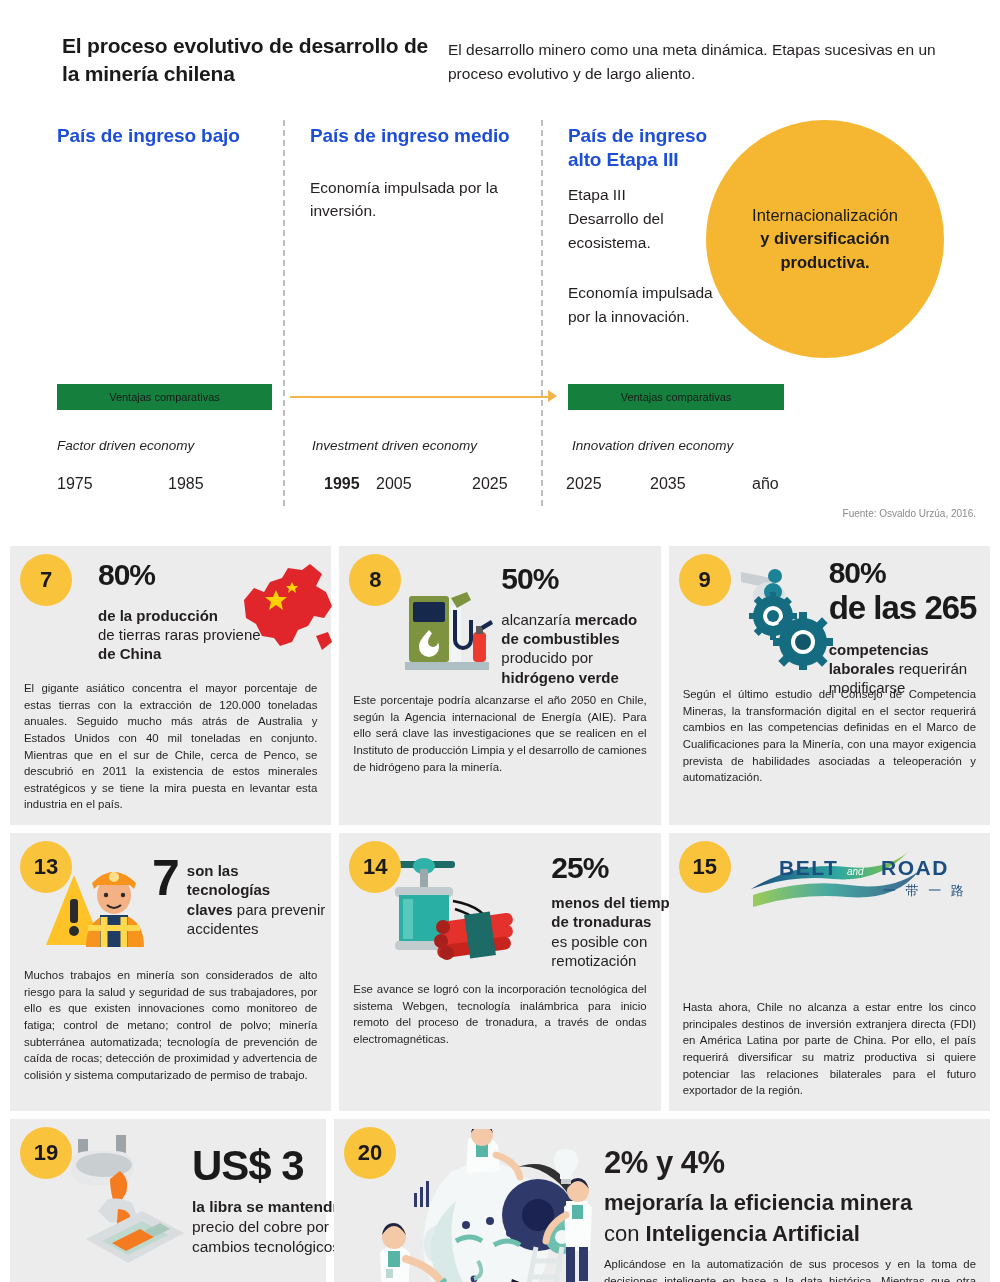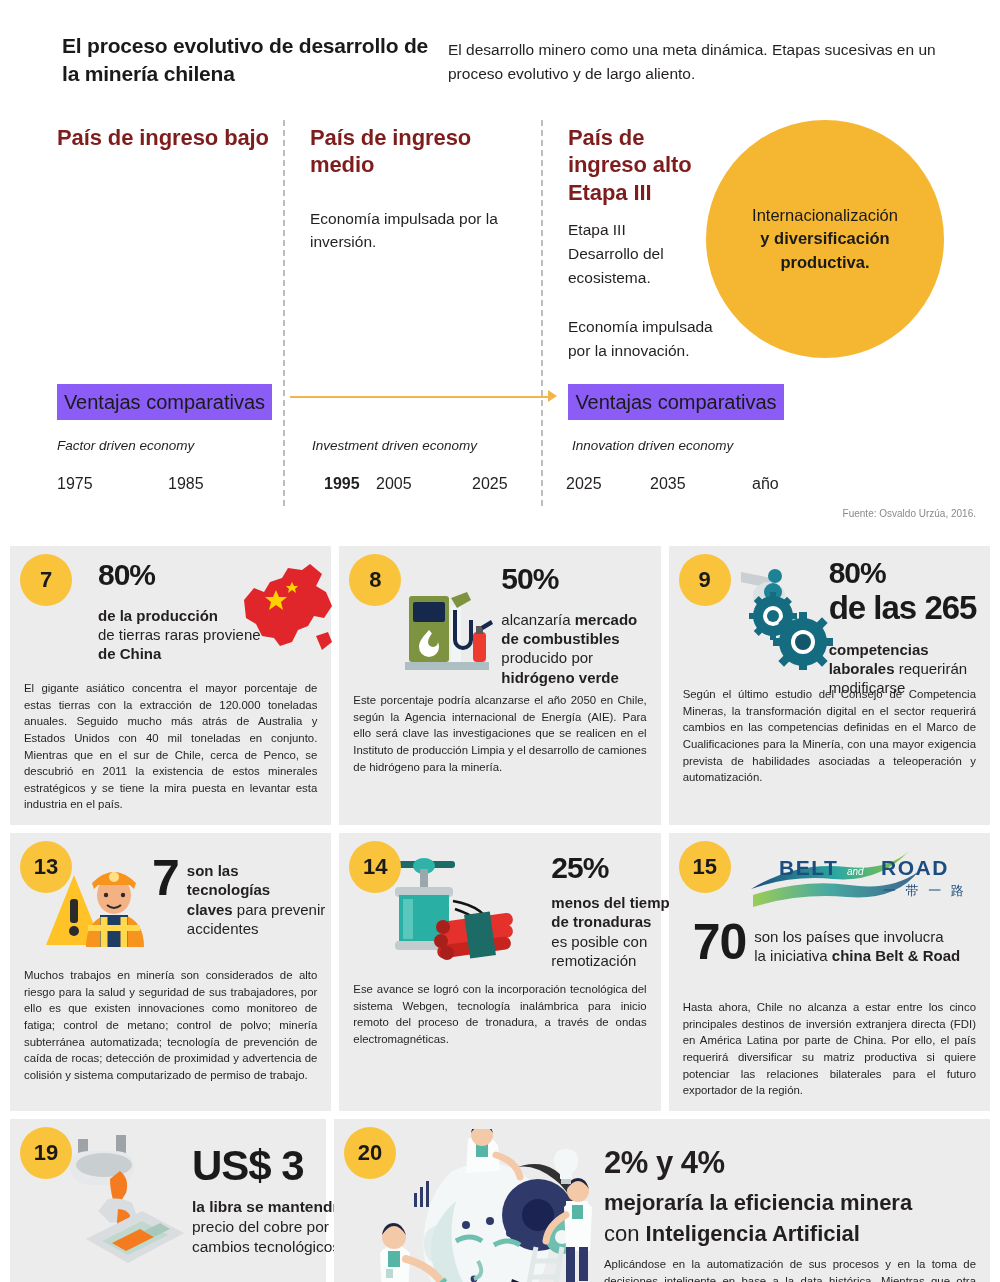--- a/index.html
+++ b/index.html
@@ -25,34 +25,34 @@
     position: absolute; left: 448px; top: 38px; width: 520px;
     font-size: 15.5px; line-height: 1.55; color:#231f20;
   }
 
   .vdash { position:absolute; width:0; border-left:2px dashed #bdbdbd; }
   .vdash.d1 { left: 283px; top: 120px; height: 386px; }
   .vdash.d2 { left: 541px; top: 120px; height: 386px; }
 
   .col { position: absolute; }
   .col-head {
-    color:#7f1d1d; font-weight: bold; font-size: 22px; line-height: 1.24;
+    color:#1d4ed8; font-weight: bold; font-size: 19px; line-height: 1.24;
     letter-spacing: -0.1px;
   }
   .col-body { font-size: 15.5px; line-height: 1.54; color:#231f20; }
   .col-body .blk { margin-bottom: 16px; }
 
   .c1 { left: 57px; top: 124px; width: 215px; }
   .c2 { left: 310px; top: 124px; width: 220px; }
   .c3 { left: 568px; top: 124px; width: 160px; }
 
   .vent {
-    position:absolute; background:#8b5cf6; height: 36px;
+    position:absolute; background:#15803d; height: 26px;
     display:flex; align-items:center; justify-content:center;
-    font-size: 20px; color:#1a1a1a;
+    font-size: 11px; color:#1a1a1a;
   }
   .vent.v1 { left: 57px; top: 384px; width: 215px; }
   .vent.v3 { left: 568px; top: 384px; width: 216px; }
 
   .arrow-line { position:absolute; left: 290px; top: 396px; width: 262px; height:2px; background:#F3B54A; }
   .arrow-head { position:absolute; left: 548px; top: 390px; width: 0; height:0;
     border-left: 9px solid #F3B54A; border-top: 6px solid transparent; border-bottom: 6px solid transparent; }
 
   .circle-big {
     position:absolute; left: 706px; top: 120px; width: 238px; height: 238px;
@@ -377,26 +377,20 @@
               </linearGradient>
             </defs>
             <path d="M8 46 q46 -28 96 -22 q40 4 62 -16 q-30 32 -76 28 q-42 -4 -82 10z" fill="url(#br1)"></path>
             <path d="M10 52 q50 -16 96 -10 q44 6 70 -14 q-24 30 -72 26 q-48 -4 -94 10z" fill="url(#br2)" opacity="0.85"></path>
             <text x="36" y="32" font-family="Liberation Sans, sans-serif" font-size="21" font-weight="bold" fill="#1B4D7E" letter-spacing="1.5">BELT</text>
             <text x="104" y="32" font-family="Liberation Sans, sans-serif" font-size="10" font-style="italic" fill="#ffffff">and</text>
             <text x="138" y="32" font-family="Liberation Sans, sans-serif" font-size="21" font-weight="bold" fill="#1B4D7E" letter-spacing="1.5">ROAD</text>
             <text x="140" y="52" font-family="Liberation Sans, sans-serif" font-size="13" fill="#1B4D7E" letter-spacing="3">一 带 一 路</text>
           </svg>
         </div>
-        <div class="headline">
-          <div class="inline-row">
-            <div class="big-num" style="font-size:50px;margin-top:-2px;">70</div>
-            <div class="hl-text" style="margin-top:6px;">son los países que involucra<br>la iniciativa <b>china Belt &amp; Road</b></div>
-          </div>
-        </div>
       </div>
       <div class="body-txt" style="margin-top:4px;">Hasta ahora, Chile no alcanza a estar entre los cinco principales destinos de inversión extranjera directa (FDI) en América Latina por parte de China. Por ello, el país requerirá diversificar su matriz productiva si quiere potenciar las relaciones bilaterales para el futuro exportador de la región.</div>
     </div>
   </div>
 
   <div class="row">
 
     <div class="card w1" id="card19">
       <div class="badge">19</div>
       <div class="card-top">

